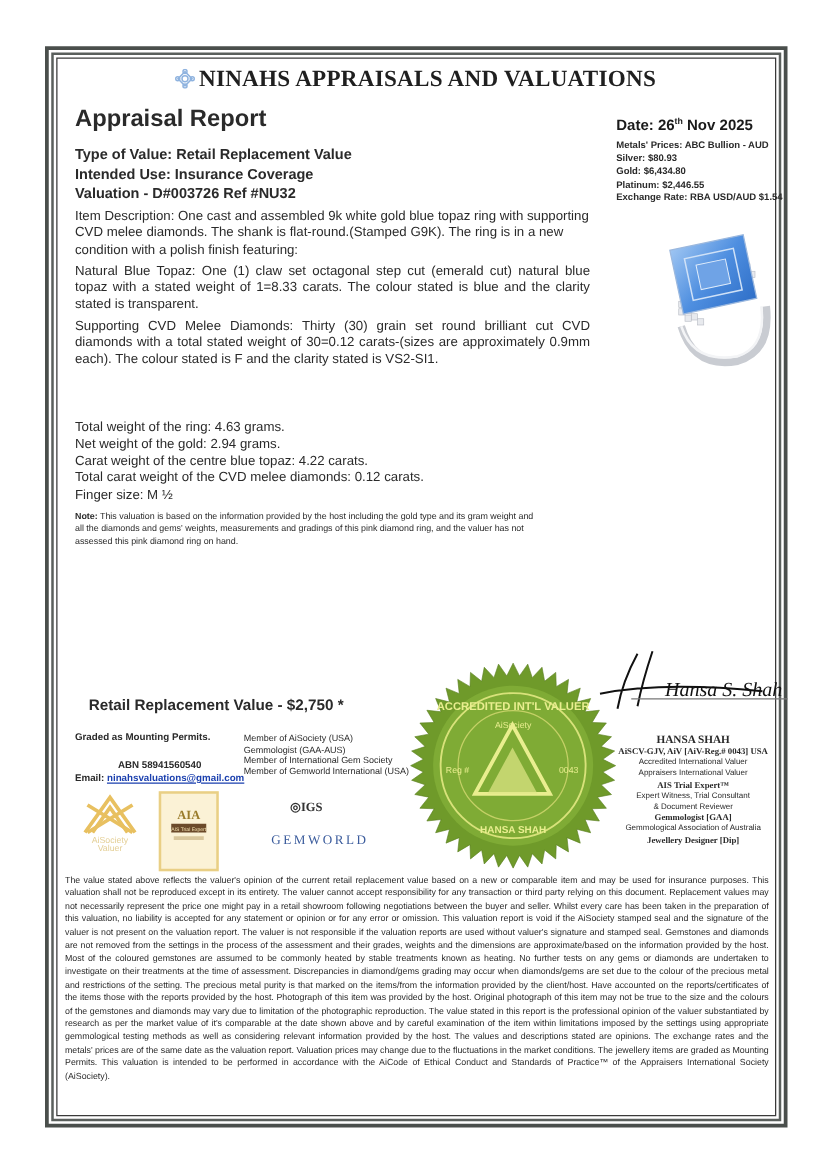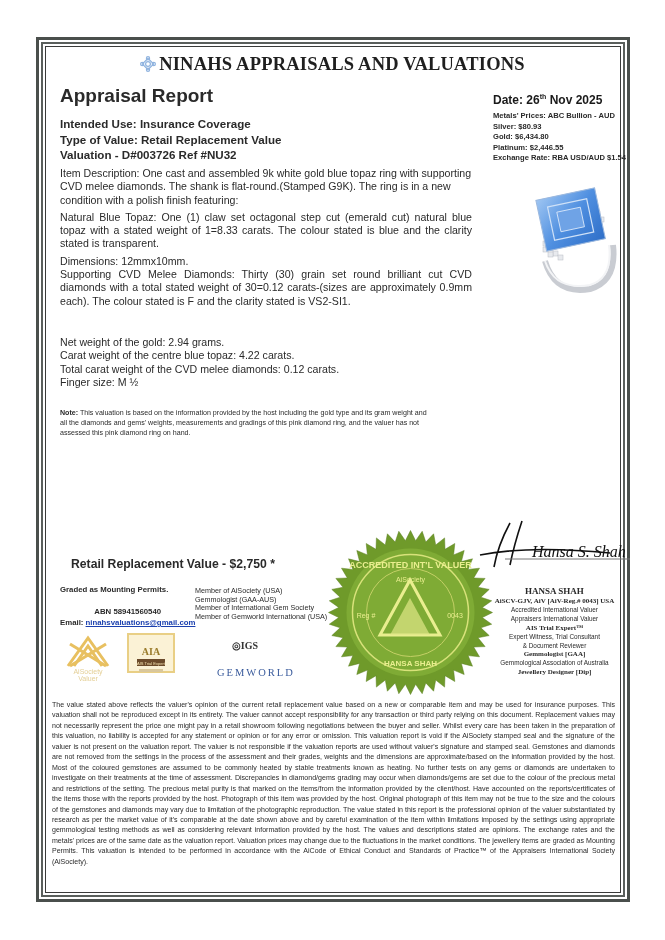--- a/index.html
+++ b/index.html
@@ -30,21 +30,21 @@
   .ring { position: absolute; left: 525px; top: 183px; width: 100px; height: 115px; }
 
   .rrv { position: absolute; left: 60px; top: 557px; font-size: 12.2px; font-weight: bold; color: #2a2a2a; padding-left: 11px; }
   .graded { position: absolute; left: 60px; top: 585px; font-size: 7.8px; font-weight: bold; color: #2a2a2a; }
   .abn { position: absolute; left: 60px; top: 606px; font-size: 7.8px; font-weight: bold; line-height: 11px; color: #2a2a2a; text-align: center; }
   .abn a { color: #1a3fae; text-decoration: underline; }
 
   .members { position: absolute; left: 195px; top: 587px; font-size: 7.2px; line-height: 8.6px; color: #2a2a2a; }
 
   .aisociety-logo { position: absolute; left: 62px; top: 632px; width: 52px; height: 50px; }
-  .trial-logo { position: absolute; left: 127px; top: 633px; width: 48px; height: 40px; background: #fbf2d6; border: 2px solid #e9cf85; box-sizing: border-box; }
+  .trial-logo { position: absolute; left: 127px; top: 633px; width: 48px; height: 64px; background: #fbf2d6; border: 2px solid #e9cf85; box-sizing: border-box; }
   .igs { position: absolute; left: 232px; top: 640px; font-family: "Liberation Serif", serif; font-weight: bold; font-size: 10px; color: #333; }
   .gemworld { position: absolute; left: 217px; top: 667px; font-family: "Liberation Serif", serif; font-size: 10.5px; letter-spacing: 2px; color: #3a5b9c; }
 
   .seal { position: absolute; left: 328px; top: 530px; width: 165px; height: 165px; }
 
   .signature { position: absolute; left: 470px; top: 515px; width: 170px; height: 60px; }
   .valuer { position: absolute; left: 472px; top: 586px; width: 165px; text-align: center; font-family: "Liberation Serif", serif; color: #2a2a2a; }
   .valuer .name { font-weight: bold; font-size: 9px; line-height: 11px; }
   .valuer .line { font-size: 6.4px; line-height: 8.9px; font-family: "Liberation Sans", sans-serif; }
   .valuer .line.serif { font-family: "Liberation Serif", serif; font-weight: bold; font-size: 7px; }
@@ -76,29 +76,28 @@
 
 <div class="metals">
   <div>Metals' Prices: ABC Bullion - AUD</div>
   <div>Silver: $80.93</div>
   <div>Gold: $6,434.80</div>
   <div>Platinum: $2,446.55</div>
   <div>Exchange Rate: RBA USD/AUD $1.54</div>
 </div>
 
 <div class="meta">
+  <div>Type of Value: Retail Replacement Value</div>
   <div>Intended Use: Insurance Coverage</div>
-  <div>Type of Value: Retail Replacement Value</div>
   <div>Valuation - D#003726 Ref #NU32</div>
 </div>
 
 <div class="desc">
   <p><b>Item Description</b><span>: One cast and assembled 9k white gold blue topaz ring with supporting CVD melee diamonds. The shank is flat-round.(Stamped G9K). The ring is in a new condition with a polish finish featuring:</span></p>
   <p class="j"><b>Natural Blue Topaz:</b><span> One (1) claw set octagonal step cut (emerald cut) natural blue topaz with a stated weight of 1=8.33 carats. The colour stated is blue and the clarity stated is transparent.</span></p>
-  <p style="margin:0"><b>Dimensions:</b><span> 12mmx10mm.</span></p>
   <p class="j"><b>Supporting CVD Melee Diamonds:</b><span> Thirty (30) grain set round brilliant cut CVD diamonds with a total stated weight of 30=0.12 carats-(sizes are approximately 0.9mm each). The colour stated is F and the clarity stated is VS2-SI1.</span></p>
 </div>
 
 <svg class="ring" viewBox="0 0 100 115">
   <defs>
     <linearGradient id="gem" x1="0" y1="0" x2="1" y2="1">
       <stop offset="0" stop-color="#9ec5f2"></stop>
       <stop offset="0.5" stop-color="#4f8fe0"></stop>
       <stop offset="1" stop-color="#2f6fc8"></stop>
     </linearGradient>
@@ -116,20 +115,21 @@
       <rect x="74" y="34" width="5" height="5"></rect>
   </g>
   <g transform="rotate(-12 48 38)">
     <rect x="16" y="10" width="60" height="52" fill="url(#gem)" stroke="#9bb8de" stroke-width="1"></rect>
     <rect x="26" y="19" width="40" height="34" fill="none" stroke="#cfe1f7" stroke-width="1.2"></rect>
     <rect x="34" y="26" width="24" height="20" fill="#6fa3e6" stroke="#e1edfb" stroke-width="0.8"></rect>
   </g>
 </svg>
 
 <div class="weights">
+  <div>Total weight of the ring: 4.63 grams.</div>
   <div>Net weight of the gold: 2.94 grams.</div>
   <div>Carat weight of the centre blue topaz: 4.22 carats.</div>
   <div>Total carat weight of the CVD melee diamonds: 0.12 carats.</div>
   <div>Finger size: M ½</div>
 </div>
 
 <div class="note"><b>Note:</b><span> This valuation is based on the information provided by the host including the gold type and its gram weight and all the diamonds and gems' weights, measurements and gradings of this pink diamond ring, and the valuer has not assessed this pink diamond ring on hand.</span></div>
 
 <div class="rrv">Retail Replacement Value - $2,750 *</div>
 <div class="graded">Graded as Mounting Permits.</div>

